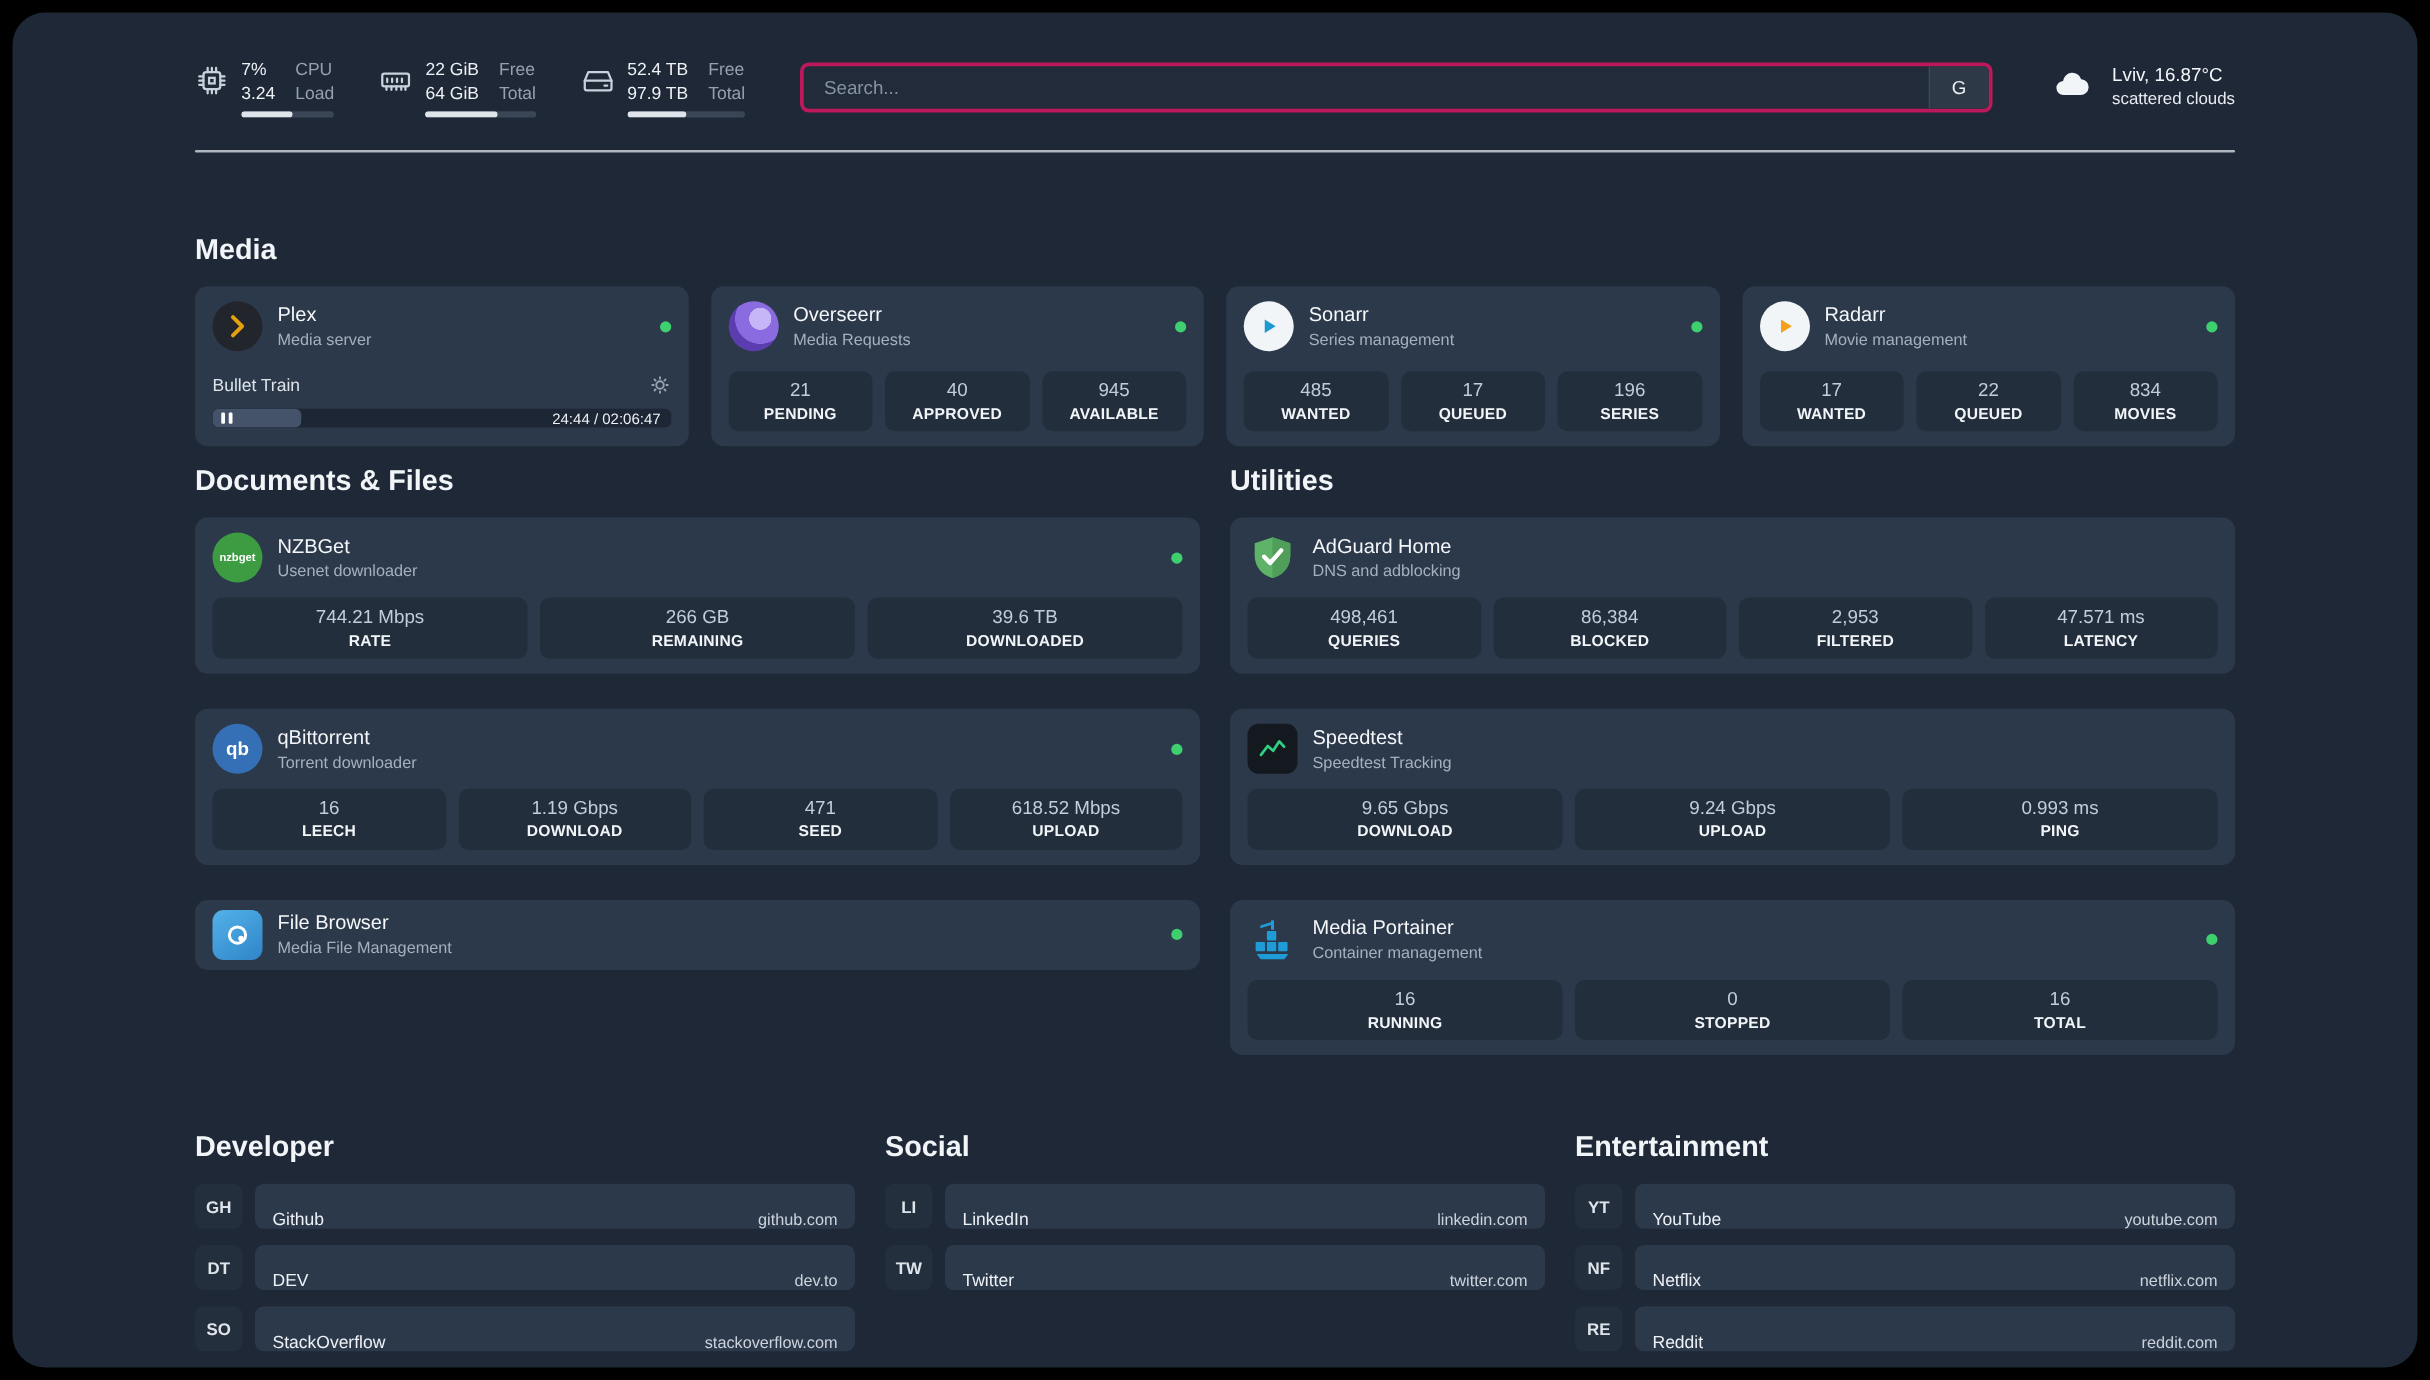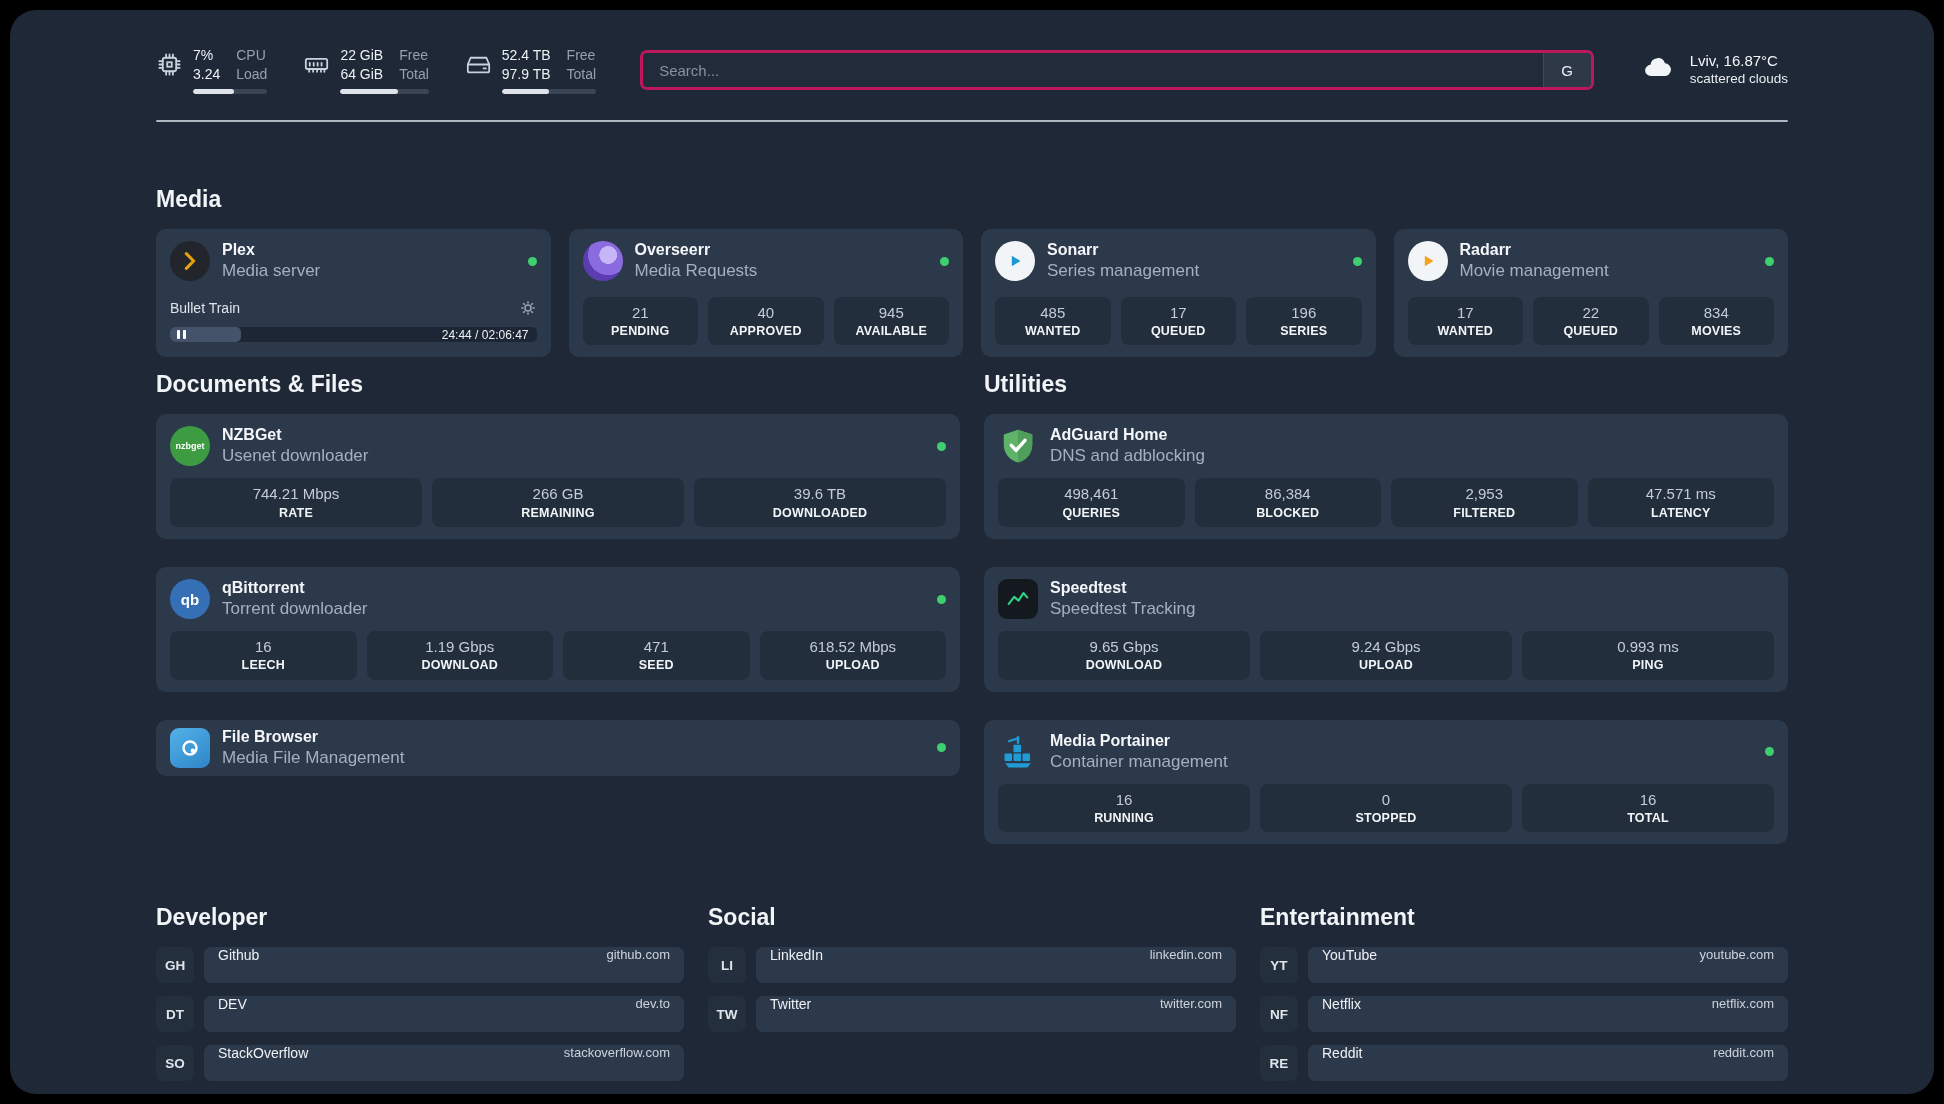--- a/index.html
+++ b/index.html
@@ -33,22 +33,22 @@
 
   
   .section-title{font-size:23px;font-weight:700;color:#f2f5f8}
   .media-section{margin-top:64px}
   .media-grid{display:grid;grid-template-columns:repeat(4,1fr);gap:18px;margin-top:16px}
 
   .card{background:#2c394b;border-radius:10px;padding:12px 14px;display:flex;flex-direction:column;cursor:pointer}
   .media-card{min-height:128px}
   .card-header{display:flex;align-items:center;gap:12px}
   .app-icon{width:40px;height:40px;flex:0 0 40px;display:flex;align-items:center;justify-content:center;overflow:hidden}
-  .app-name{font-size:16px;font-weight:700;color:#f4f6f9}
-  .app-subtitle{font-size:17px;color:#a6b0bd;margin-top:2px}
+  .app-name{font-size:16px;font-weight:400;color:#f4f6f9}
+  .app-subtitle{font-size:13px;color:#a6b0bd;margin-top:2px}
   .status-dot{width:9px;height:9px;border-radius:50%;background:#3ecf6f;margin-left:auto;flex:0 0 9px}
 
   .stats{display:grid;gap:10px;margin-top:auto;padding-top:12px}
   .cols-3{grid-template-columns:repeat(3,1fr)}
   .cols-4{grid-template-columns:repeat(4,1fr)}
   .stat{background:#232e3d;border-radius:8px;padding:7px 4px;text-align:center}
   .stat-value{font-size:15px;color:#c3ccd8;line-height:1.15}
   .stat-label{font-size:12.5px;font-weight:700;color:#f2f5f8;margin-top:3px;letter-spacing:.2px;line-height:1.15}
 
   
@@ -66,21 +66,21 @@
   
   .mid-grid{display:grid;grid-template-columns:1fr 1fr;gap:24px;margin-top:14px}
   .col-stack{display:flex;flex-direction:column;gap:28px;margin-top:16px}
   .card.slim{padding:8px 14px}
 
   
   .bottom-grid{display:grid;grid-template-columns:1fr 1fr 1fr;gap:24px;margin-top:60px}
   .bookmark-list{display:flex;flex-direction:column;gap:13px;margin-top:16px}
   .bookmark{display:flex;align-items:center;gap:10px;cursor:pointer}
   .bookmark-abbr{width:38px;height:36px;flex:0 0 38px;background:#242f3e;border-radius:7px;display:flex;align-items:center;justify-content:center;font-size:13.5px;font-weight:700;color:#dfe4ea}
-  .bookmark-row{flex:1;height:36px;background:#2c394b;border-radius:7px;display:flex;align-items:flex-start;justify-content:space-between;padding:0 14px}
+  .bookmark-row{flex:1;height:36px;background:#2c394b;border-radius:7px;display:flex;align-items:flex-end;justify-content:space-between;padding:0 14px}
   .bookmark-name{font-size:14px;color:#eef1f5}
   .bookmark-url{font-size:13px;color:#ccd3dc}
 
   
   .icon-plex{background:#22252b;border-radius:50%}
   .icon-overseerr{border-radius:50%;background:radial-gradient(circle at 63% 35%,#c7b6f7 0 24%,#8a6ce0 25% 55%,#5b3db0 56% 100%)}
   .icon-sonarr,.icon-radarr{background:#f2f5f8;border-radius:50%}
   .icon-nzbget{background:#3d9c42;border-radius:50%;font-size:9px;font-weight:700;color:#fff}
   .icon-qb{background:#356fb5;border-radius:50%;font-size:15px;font-weight:700;color:#fff}
   .icon-fb{background:linear-gradient(145deg,#53b1e8,#2f85c8);border-radius:9px}

